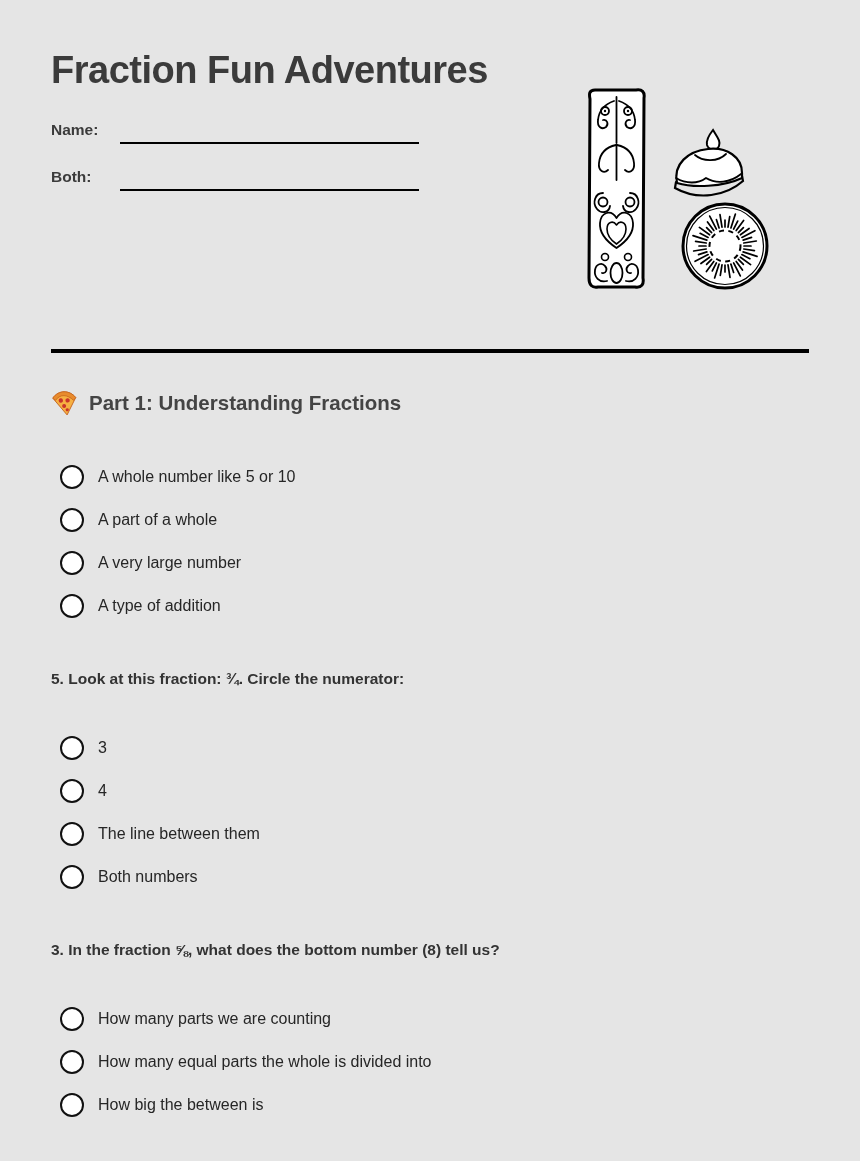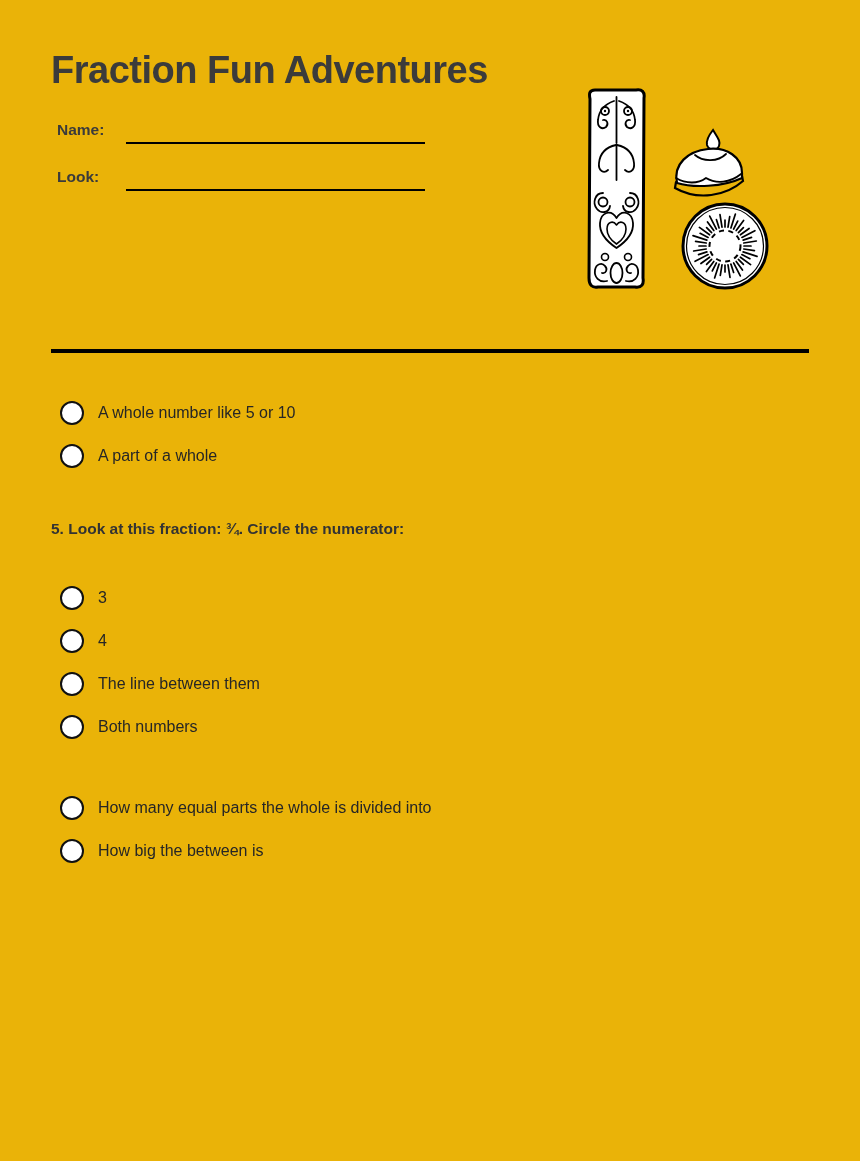--- a/index.html
+++ b/index.html
@@ -1,32 +1,32 @@
 <!DOCTYPE html>
 <html><head>
 <meta charset="utf-8">
 <style>
   html,body{margin:0;padding:0;background:#ffffff;}
   .page{
     position:relative;
     width:860px;height:1161px;
-    background:#eab308;
+    background:#e5e5e5;
     font-family:"Liberation Sans","DejaVu Sans",sans-serif;
     color:#333;
     overflow:hidden;
   }
   
   .header{position:relative;height:349px;}
   .title{
     position:absolute;left:51px;top:50px;margin:0;
     font-size:38px;font-weight:bold;color:#3b3b3b;
     letter-spacing:-0.5px;line-height:1.1;
   }
   .field-row{
-    position:absolute;left:57px;
+    position:absolute;left:51px;
     display:flex;align-items:flex-end;
   }
   .row-name{top:118px;}
   .row-date{top:165px;}
   .field-label{
     display:inline-block;width:69px;
     font-size:15.5px;font-weight:bold;color:#3b3b3b;
     padding-bottom:5px;
   }
   .field-line{
@@ -77,21 +77,21 @@
 
   <div class="header">
     <h1 class="title">Fraction Fun Adventures</h1>
 
     <div class="field-row row-name">
       <span class="field-label">Name:</span>
       <span class="field-line"></span>
     </div>
 
     <div class="field-row row-date">
-      <span class="field-label">Look:</span>
+      <span class="field-label">Both:</span>
       <span class="field-line"></span>
     </div>
 
     <div class="decor">
 
       <svg class="svg-totem" width="63" height="207" viewBox="0 0 63 207">
         <g stroke="#000" fill="none" stroke-linecap="round">
           <path d="M10,5 C4,5 4,9 5,14 L4,193 C4,200 7,203 13,202 L50,202 C57,203 59,199 58,193 L59,13 C60,7 57,4 51,5 Z" fill="#fff" stroke-width="3"></path>
           <circle cx="20" cy="26" r="4" stroke-width="1.8"></circle>
           <circle cx="43" cy="26" r="4" stroke-width="1.8"></circle>
@@ -173,30 +173,52 @@
             <line x1="64.8" y1="42.0" x2="77.3" y2="40.0"></line>
           </g>
         <circle cx="46" cy="45" r="15.5" fill="none" stroke="#000" stroke-width="2" stroke-dasharray="5,4.5"></circle>
       </svg>
     </div>
   </div>
 
   <hr class="divider">
 
   <section>
+    <h2 class="part-heading">
+
+      <svg class="pizza" width="27" height="29" viewBox="0 0 32 34">
+        <g transform="rotate(-8 16 17)">
+          <path d="M3,10 C11,1 24,3 30,13 L17,32 Z" fill="#f6b042" stroke="#c2601d" stroke-width="1"></path>
+          <path d="M3,10 C11,1 24,3 30,13 L27,16 C21,8 12,6 6,13 Z" fill="#e88b2d" stroke="#c2601d" stroke-width="0.8"></path>
+          <circle cx="12" cy="14" r="2.6" fill="#c9342a"></circle>
+          <circle cx="20" cy="15" r="2.6" fill="#c9342a"></circle>
+          <circle cx="15" cy="21" r="2.4" fill="#c9342a"></circle>
+          <circle cx="18" cy="26" r="1.9" fill="#c9342a"></circle>
+        </g>
+      </svg>
+      <span>Part 1: Understanding Fractions</span>
+    </h2>
 
     <div class="question">
       <div class="options">
         <label class="option">
           <span class="radio"></span>
           <span class="option-label">A whole number like 5 or 10</span>
         </label>
         <label class="option">
           <span class="radio"></span>
           <span class="option-label">A part of a whole</span>
+        </label>
+        <label class="option">
+          <span class="radio"></span>
+          <span class="option-label">A very large number</span>
+        </label>
+        <label class="option">
+          <span class="radio"></span>
+          <span class="option-label">A type of addition</span>
         </label>
       </div>
     </div>
 
     <div class="question">
       <p class="prompt">5. Look at this fraction: ¾. Circle the numerator:</p>
       <div class="options">
         <label class="option">
           <span class="radio"></span>
           <span class="option-label">3</span>
@@ -210,21 +232,26 @@
           <span class="option-label">The line between them</span>
         </label>
         <label class="option">
           <span class="radio"></span>
           <span class="option-label">Both numbers</span>
         </label>
       </div>
     </div>
 
     <div class="question">
+      <p class="prompt">3. In the fraction ⅝, what does the bottom number (8) tell us?</p>
       <div class="options">
+        <label class="option">
+          <span class="radio"></span>
+          <span class="option-label">How many parts we are counting</span>
+        </label>
         <label class="option">
           <span class="radio"></span>
           <span class="option-label">How many equal parts the whole is divided into</span>
         </label>
         <label class="option">
           <span class="radio"></span>
           <span class="option-label">How big the between is</span>
         </label>
       </div>
     </div>

